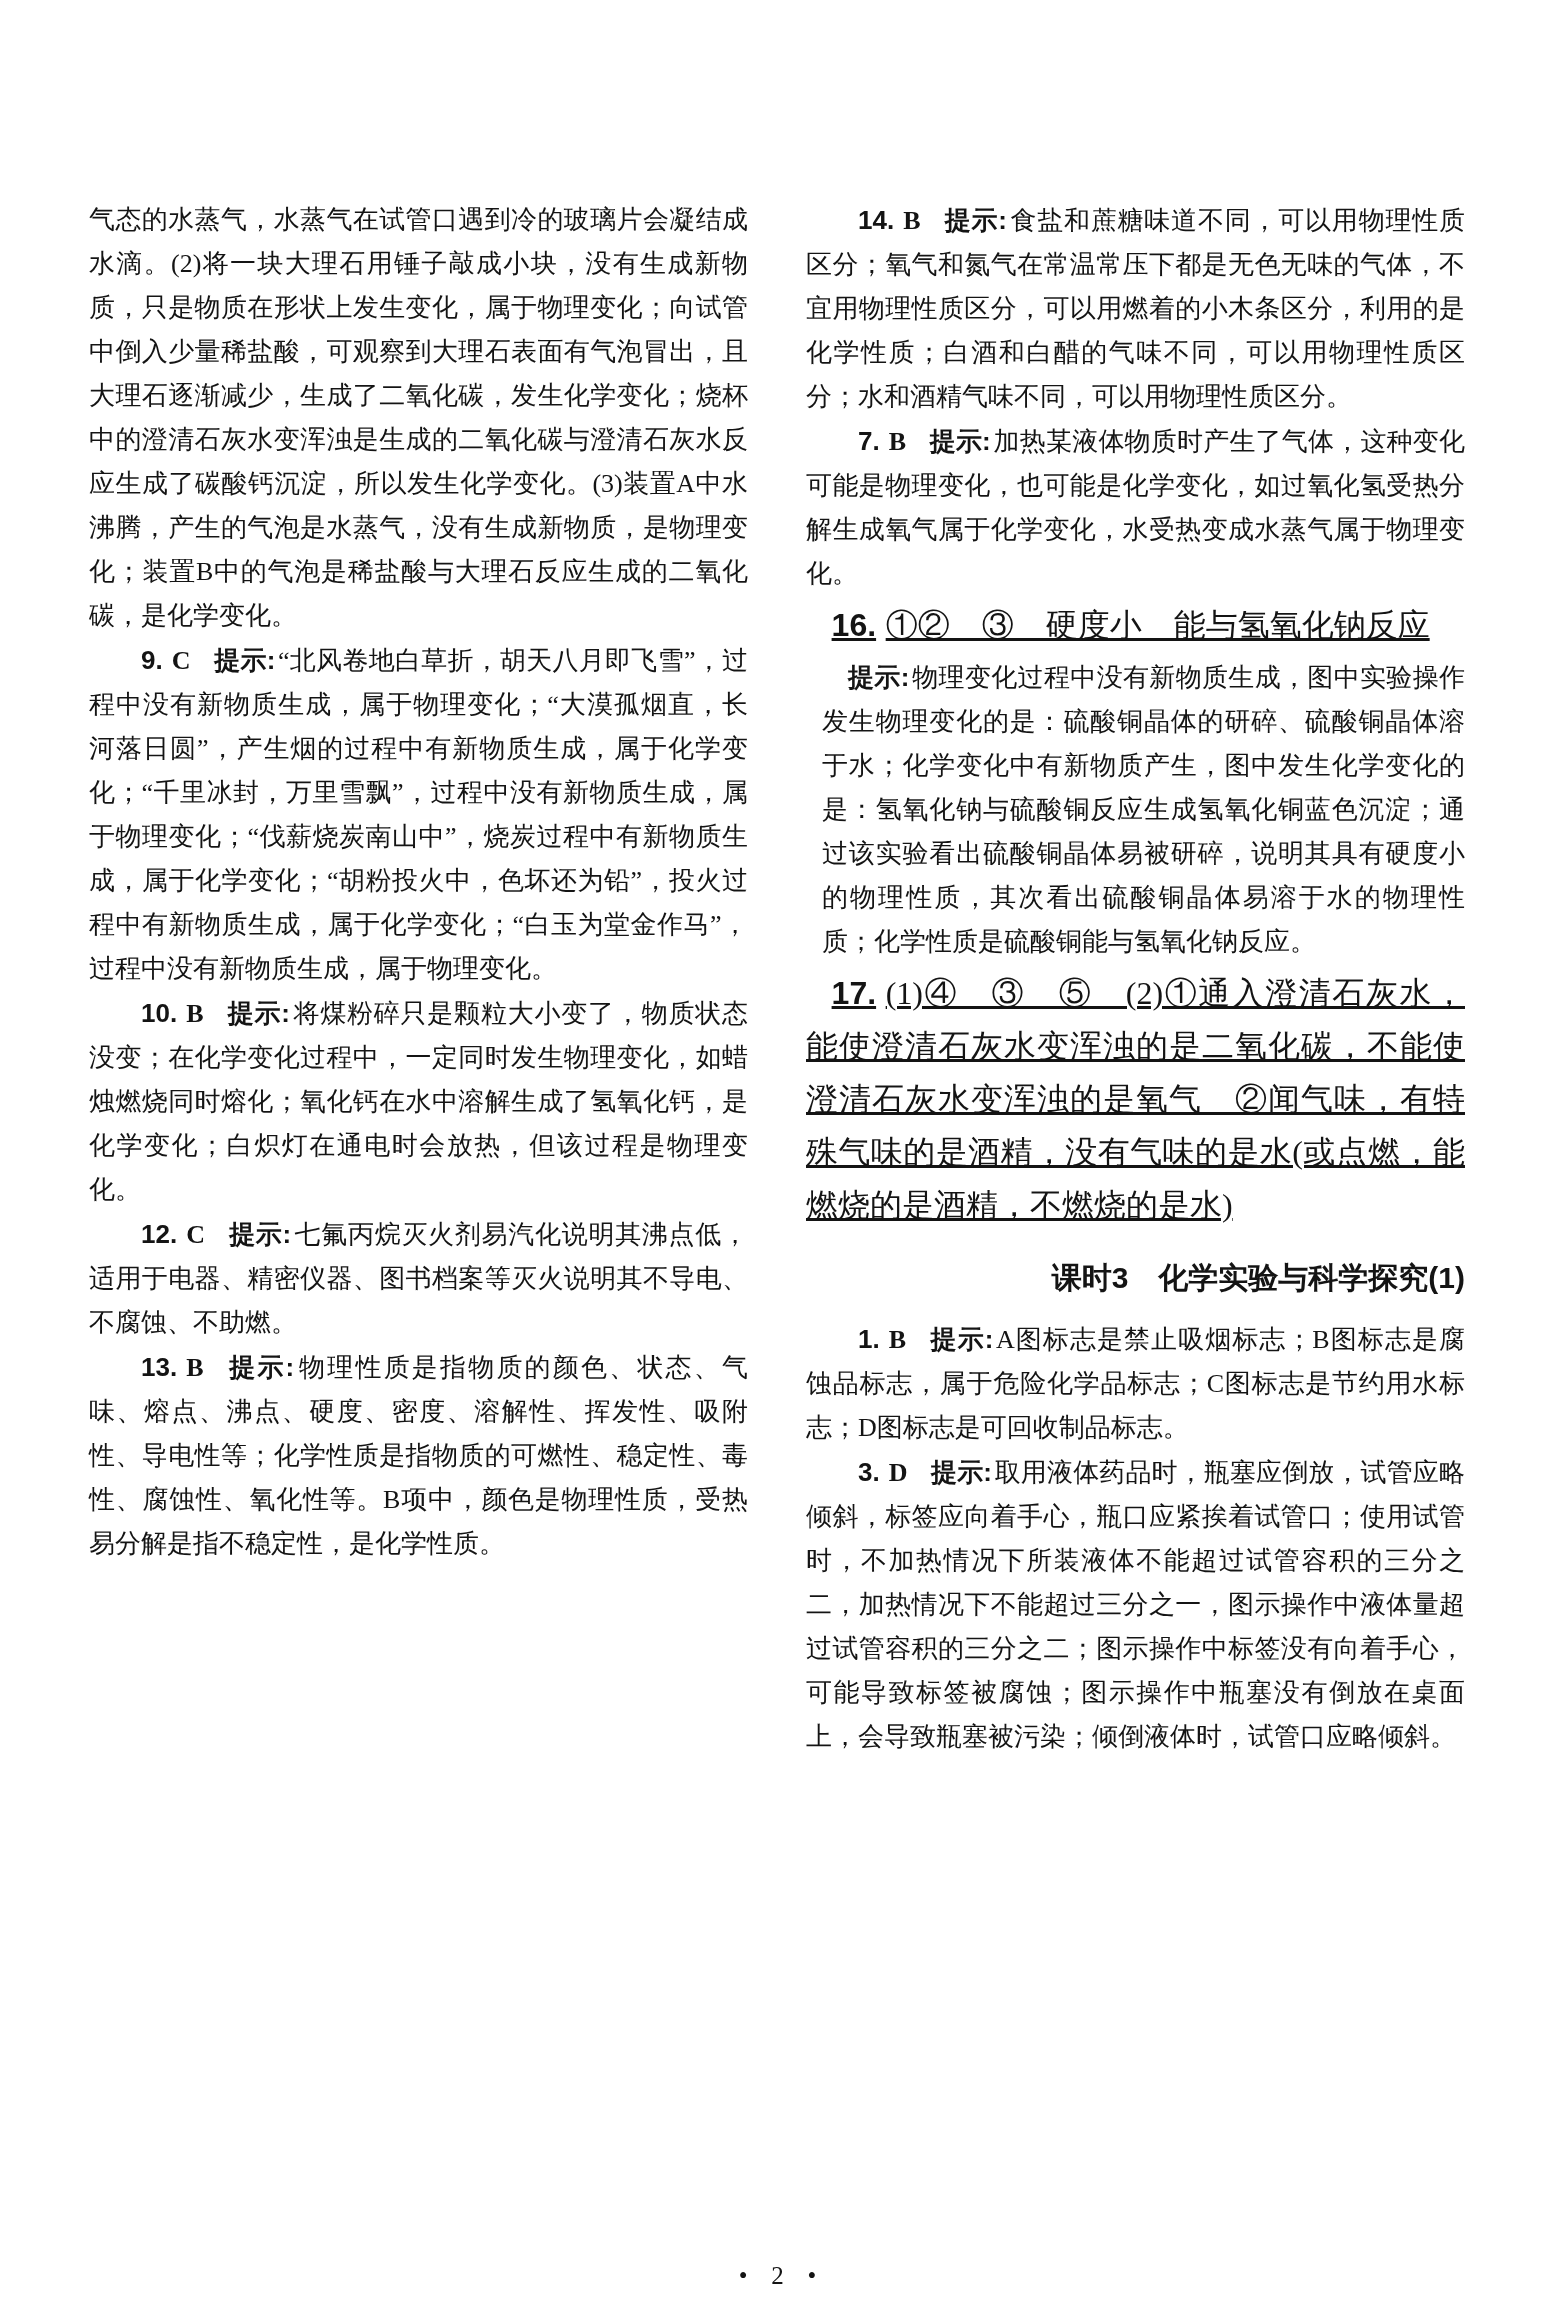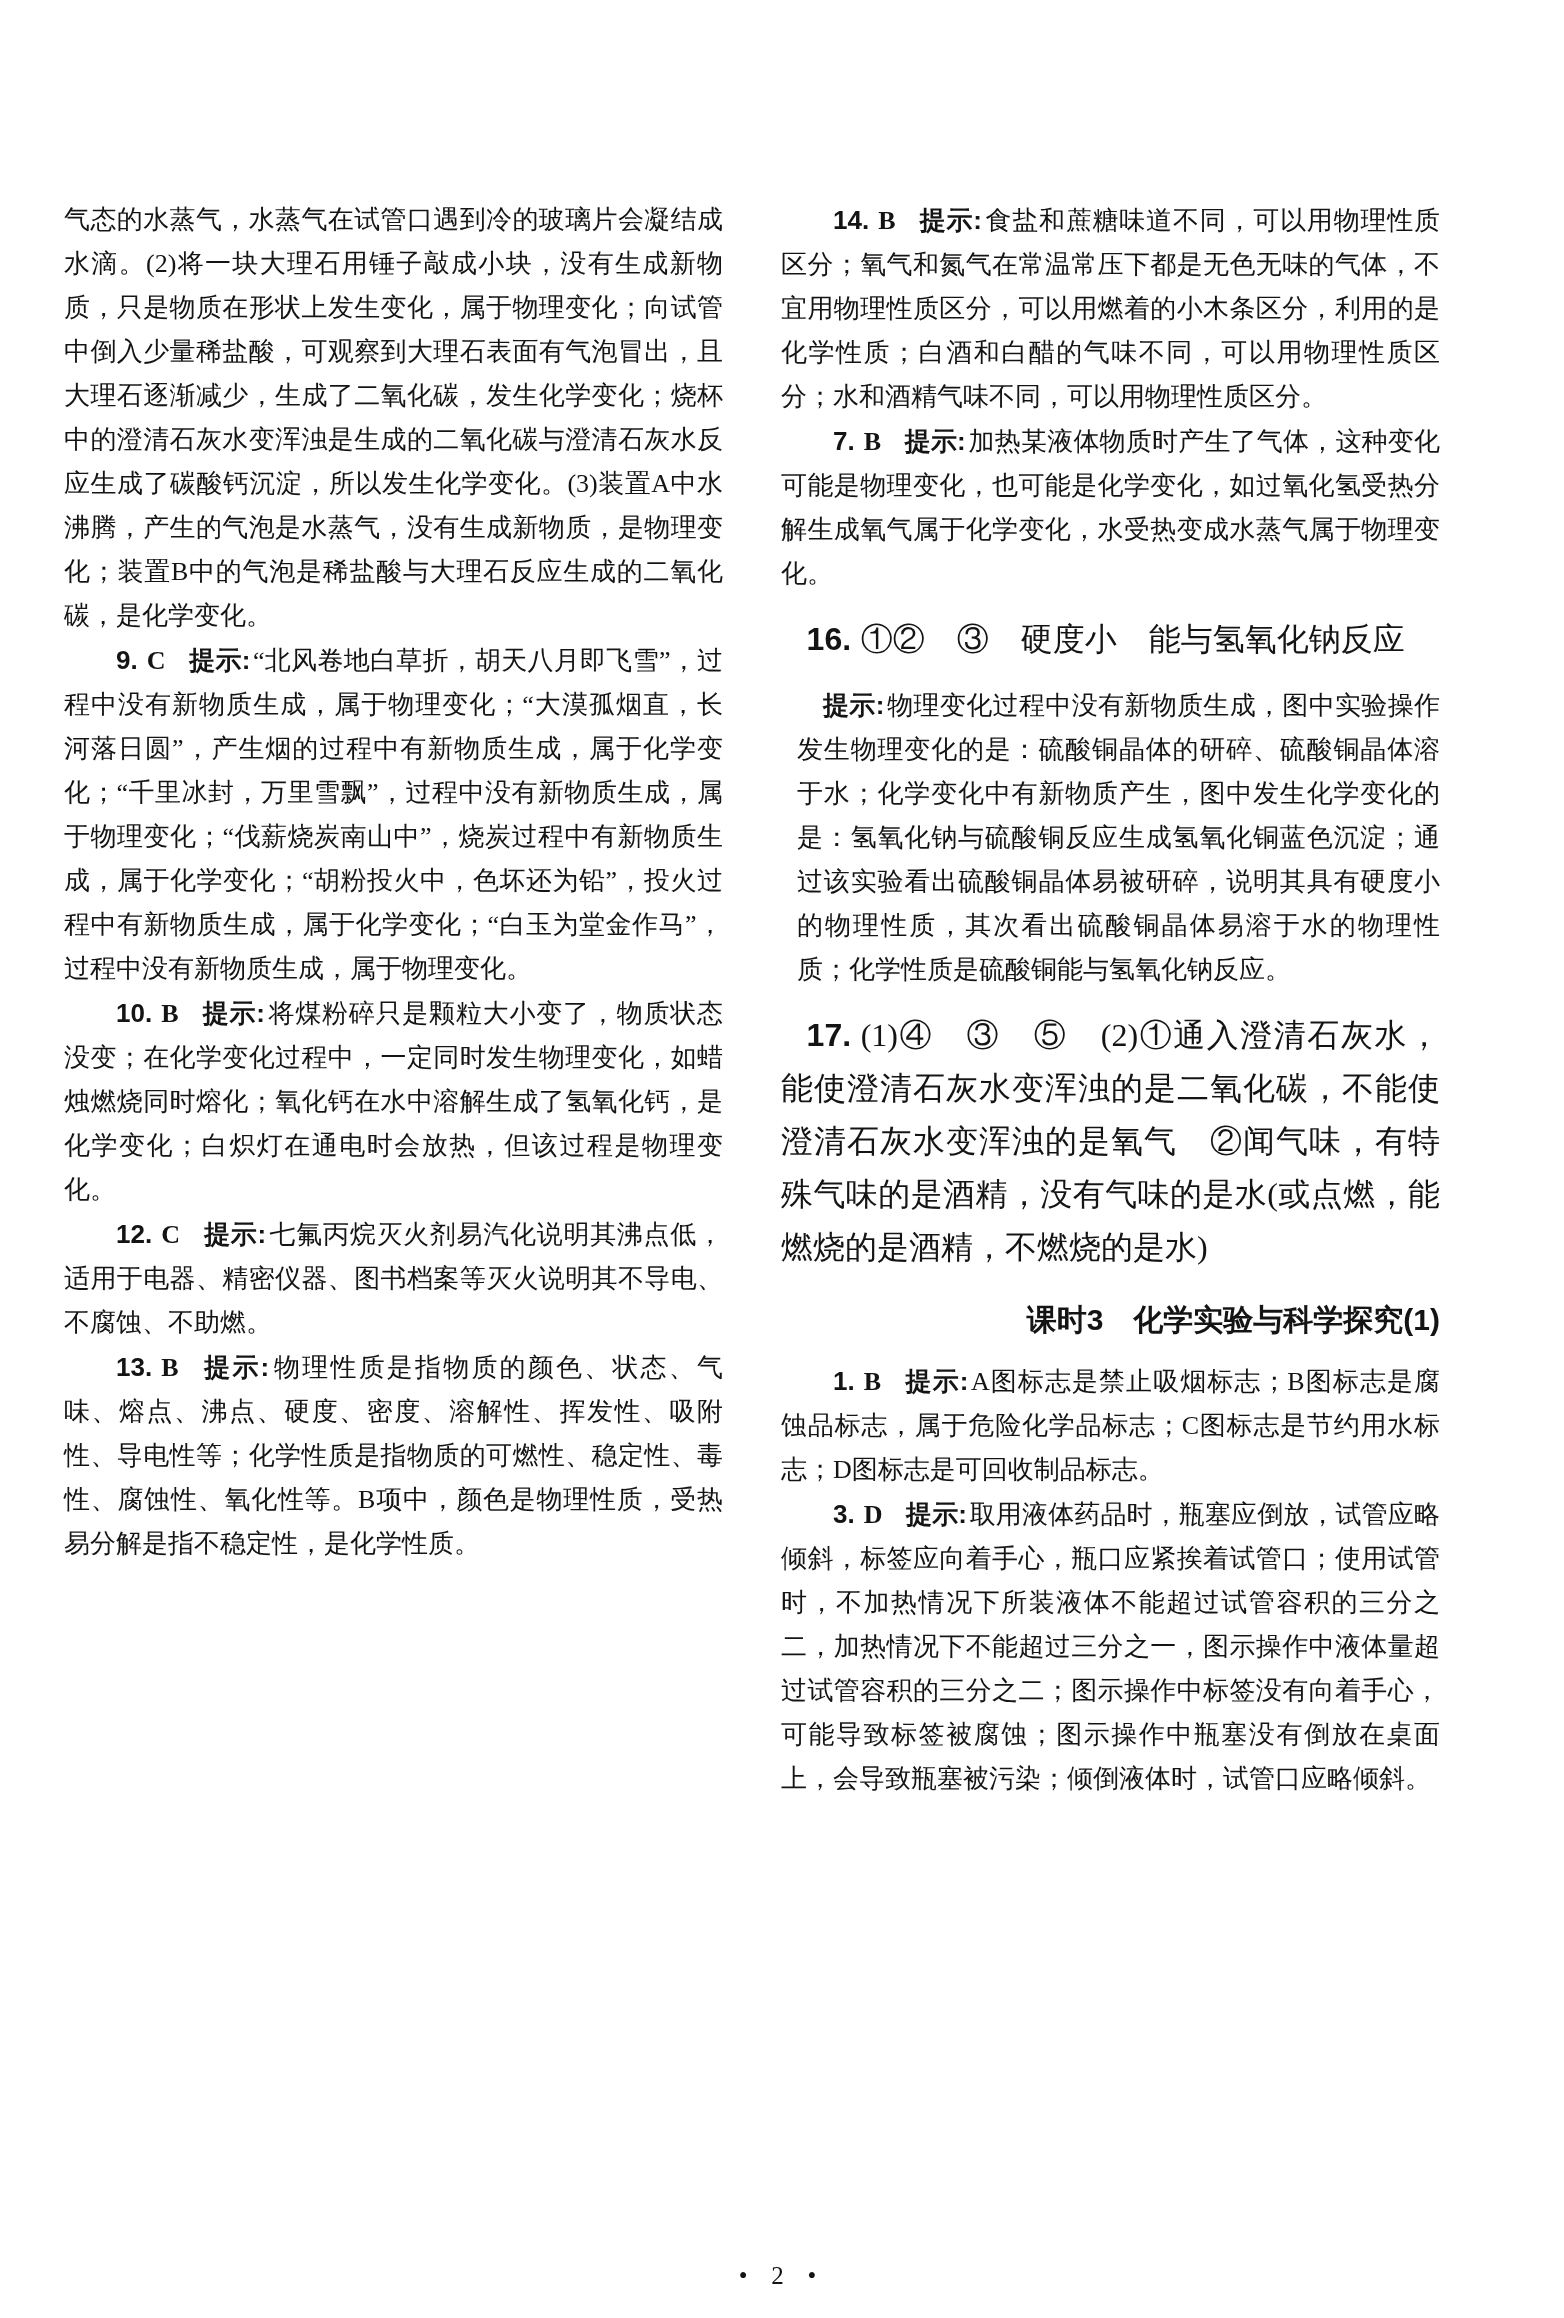--- a/index.html
+++ b/index.html
@@ -7,21 +7,21 @@
     width:1564px;height:2319px;
     background:#ffffff;
     color:#141414;
     font-family:"Liberation Serif","DejaVu Serif",serif;
     position:relative;
     overflow:hidden;
   }
   .page{
     box-sizing:border-box;
     width:1564px;height:2319px;
-    padding:198px 92px 79px 64px;
+    padding:198px 92px 79px 89px;
     position:relative;
   }
   .columns{
     display:flex;
     gap:58px;
     align-items:flex-start;
   }
   .column{
     width:659px;
     flex:0 0 659px;
@@ -48,21 +48,22 @@
   }
   .hint-label{
     font-family:"Liberation Sans","DejaVu Sans",sans-serif;
     font-weight:700;
     margin-right:.1em;
   }
   .big{
     font-size:32px;
     line-height:53px;
     text-indent:.8em;
-    margin:17px 0;
+    margin:3px 0;
+    text-decoration:underline;
   }
   .big .num{
     font-size:32px;
     margin-right:.3em;
   }
   .section-heading{
     margin:22.4px 0 16px 0;
     text-align:right;
     font-family:"Liberation Sans","DejaVu Sans",sans-serif;
     font-weight:700;

